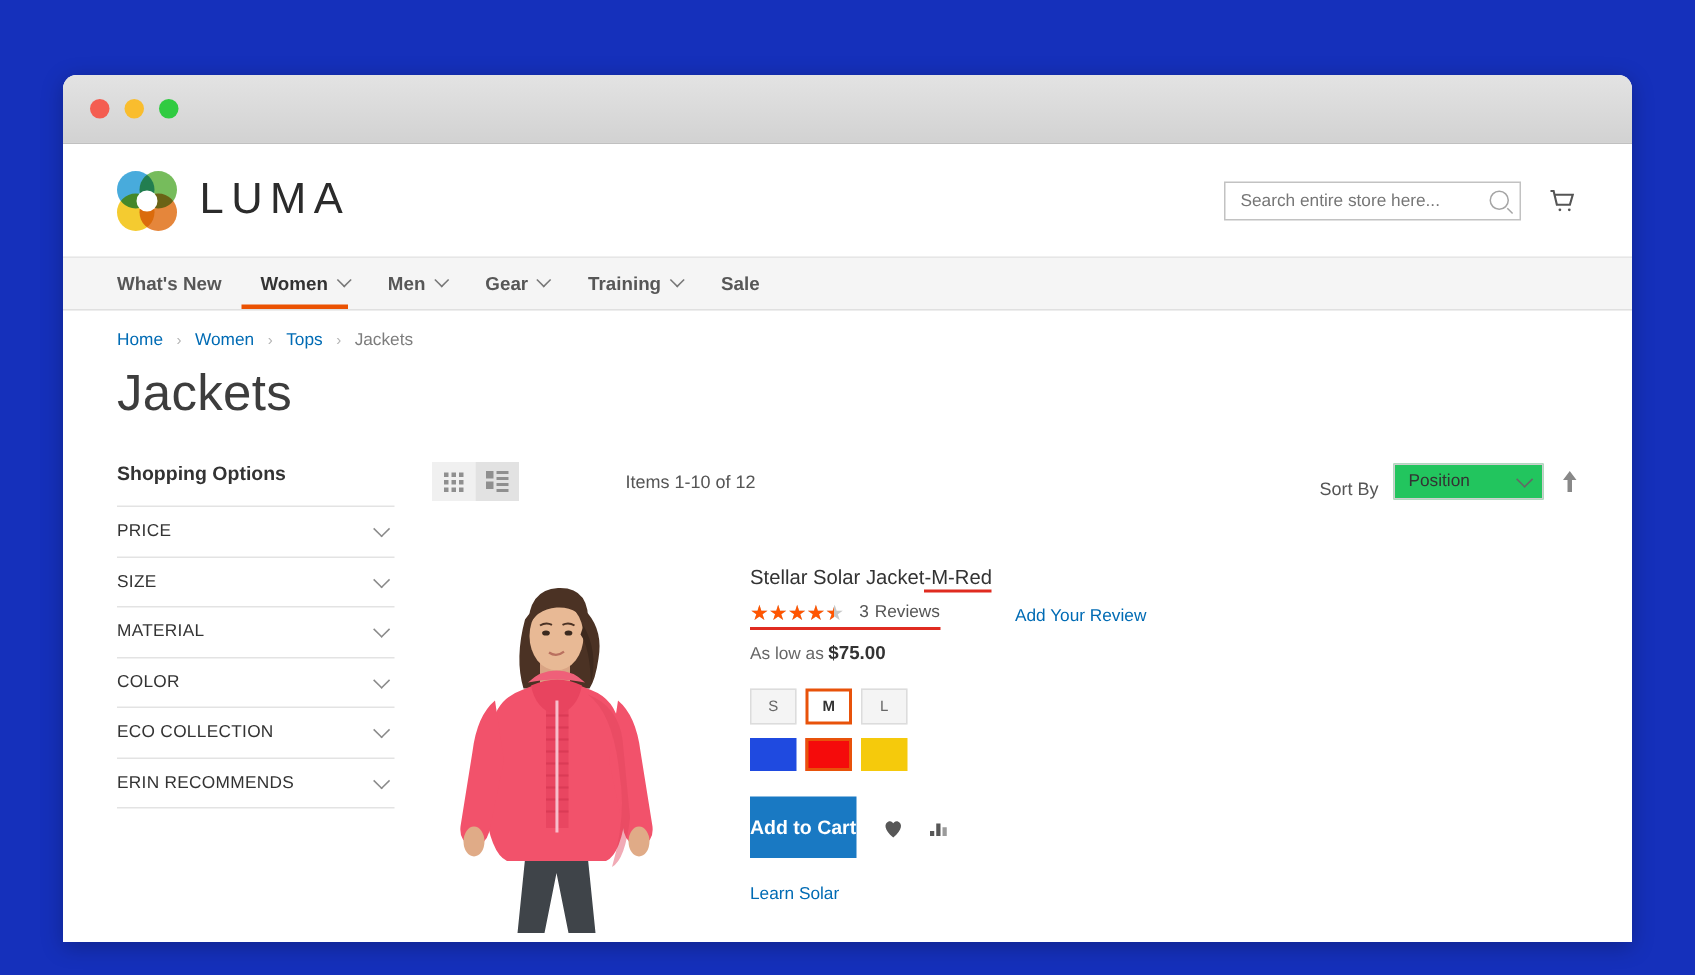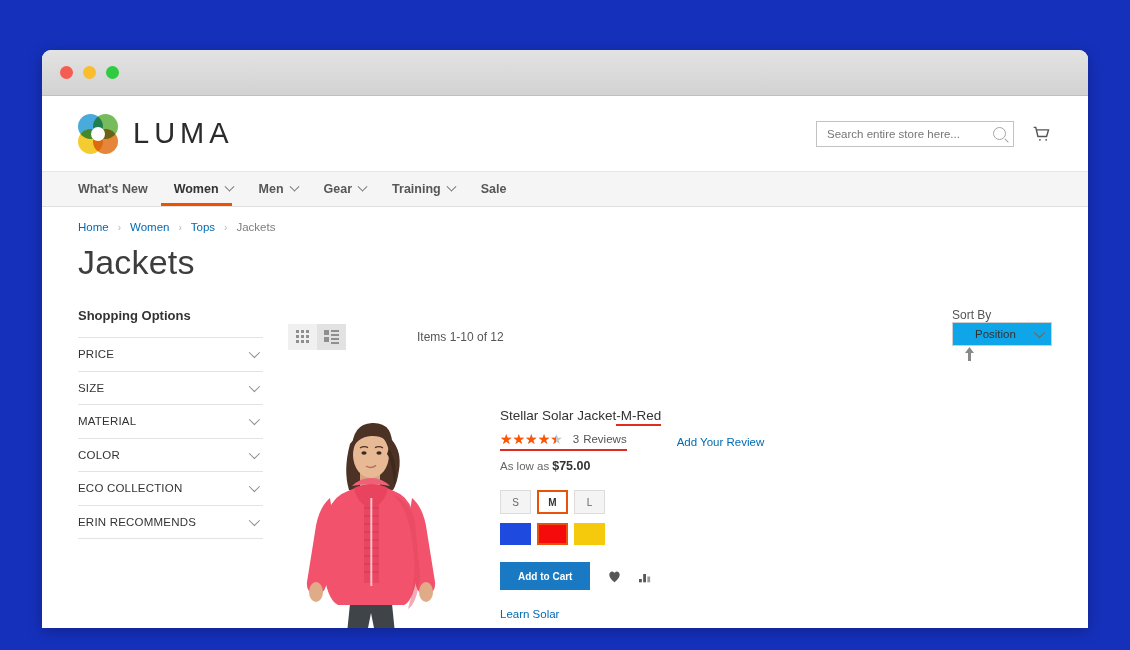--- a/index.html
+++ b/index.html
@@ -264,31 +264,30 @@
   .list-ico .col2 { display: flex; flex-direction: column; gap: 2px; justify-content: center; }
   .list-ico .col2 span { width: 8px; height: 2px; background: #8f8f8f; }
   .item-count {
     margin-left: 28px;
     font-size: 12px;
     color: #555;
   }
   .sortwrap {
     margin-left: auto;
     display: flex;
-    align-items: flex-start;
-    flex-direction: column;
+    align-items: flex-end;
   }
   .sort-label { font-size: 12px; color: #555; margin-right: 10px; }
   .sort-select {
     position: relative;
     width: 100px; height: 24px;
     border: 1px solid #cfcfcf;
-    background: #0ea5e9;
+    background: #22c55e;
     display: flex; align-items: center;
-    padding-left: 22px;
+    padding-left: 9px;
     font-size: 11.5px; color: #333;
     cursor: pointer;
     box-sizing: border-box;
   }
   .sort-select .chev {
     position: absolute; right: 9px;
     width: 7px; height: 7px;
     border-right: 1.3px solid #666;
     border-bottom: 1.3px solid #666;
     transform: rotate(45deg) translateY(-2px);
@@ -390,25 +389,25 @@
   .col.selected { border: 2px solid #e8520a; }
 
   .cart-row {
     display: flex;
     align-items: center;
     margin-top: 17px;
   }
   .btn-cart {
     background: #1979c3;
     color: #fff;
-    font-size: 10px;
+    font-size: 13px;
     font-weight: bold;
     border: 0;
-    height: 28px;
-    padding: 0 18px;
+    height: 41px;
+    padding: 0 0;
     cursor: pointer;
     font-family: "Liberation Sans", sans-serif;
   }
   .ico-act {
     margin-left: 17px;
     color: #575757;
     cursor: pointer;
     display: flex;
     align-items: center;
   }

